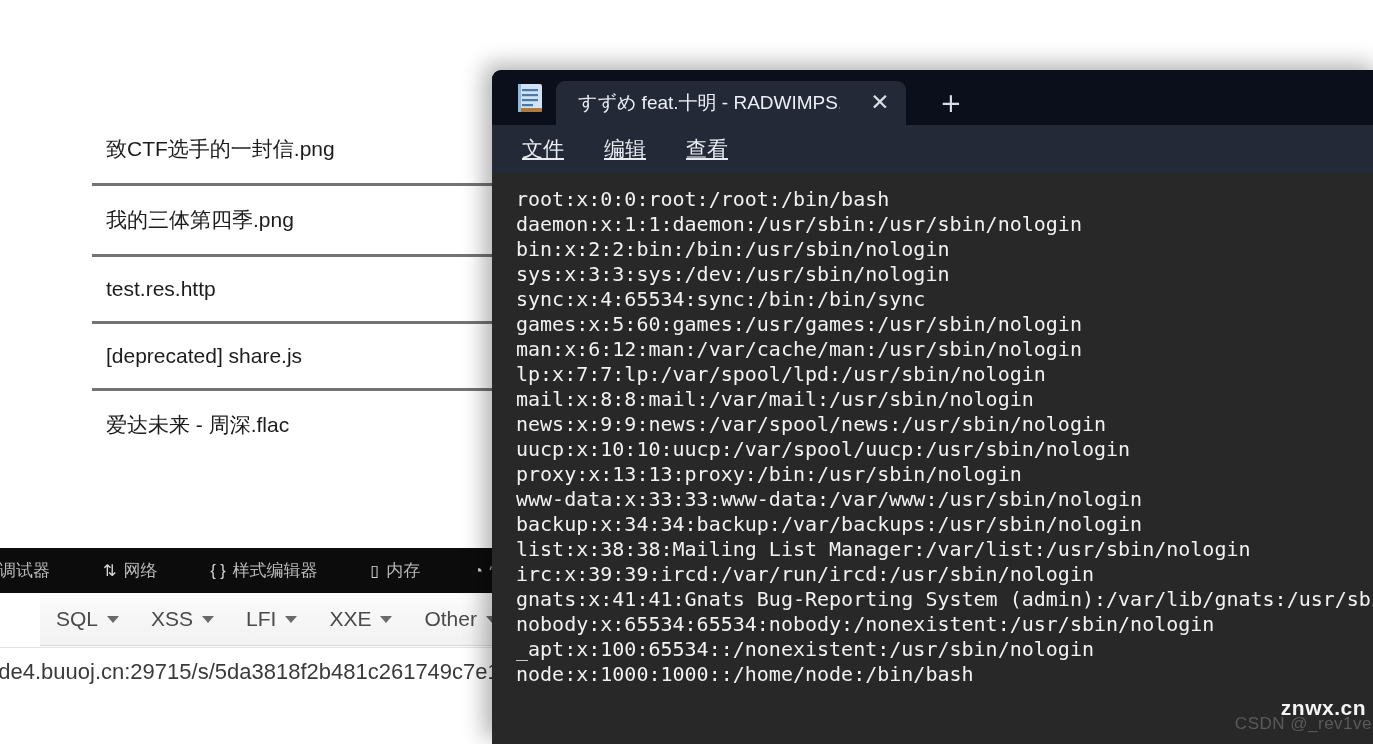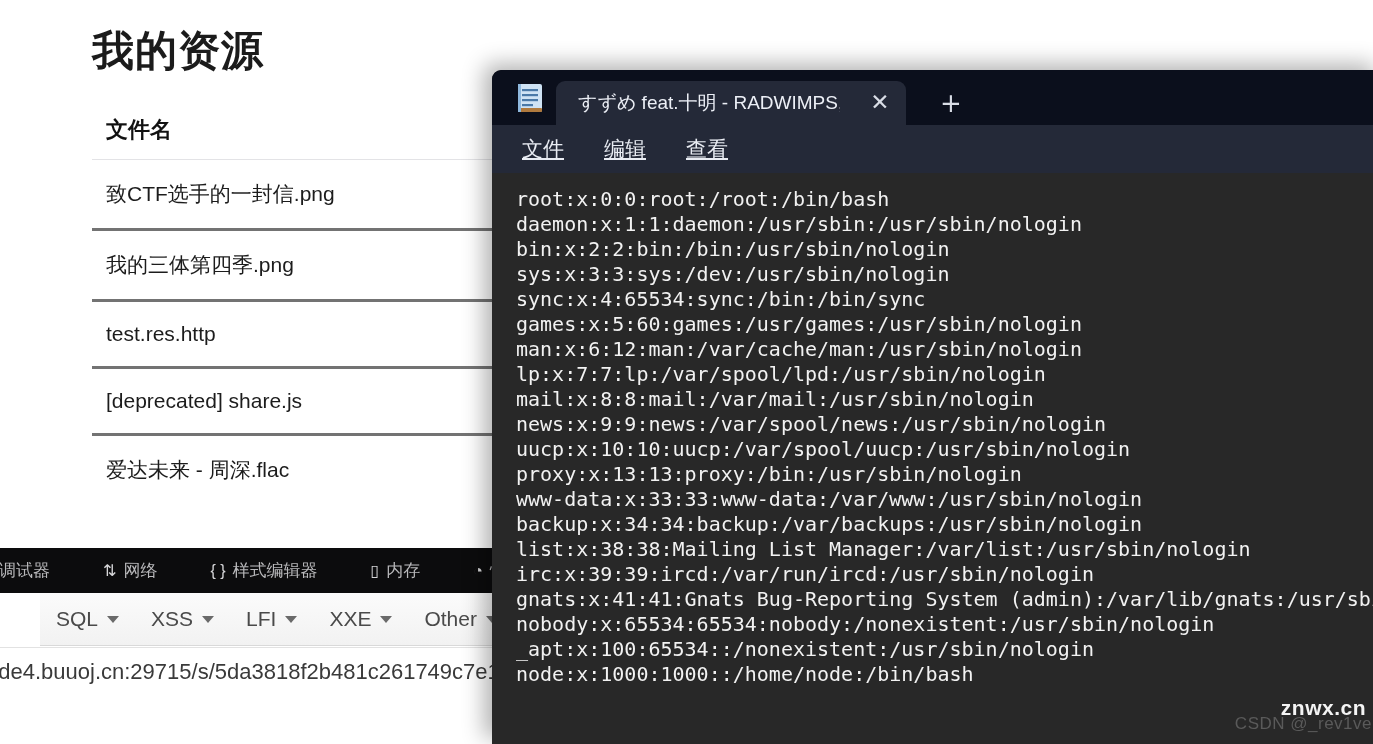--- a/index.html
+++ b/index.html
@@ -163,24 +163,22 @@
     letter-spacing:0.5px;
   }
 </style>
 </head>
 <body>
 
 <div id="screen">
 
   <div class="bg-page">
 
-    <div class="page-title">我的资源</div>
 
     <div class="res-table">
-      <div class="res-head">文件名</div>
       <div class="res-row">致CTF选手的一封信.png</div>
       <div class="res-row">我的三体第四季.png</div>
       <div class="res-row">test.res.http</div>
       <div class="res-row">[deprecated] share.js</div>
       <div class="res-row last">爱达未来 - 周深.flac</div>
     </div>
   </div>
 
   <div class="devtools">
     <div class="dt-item">

